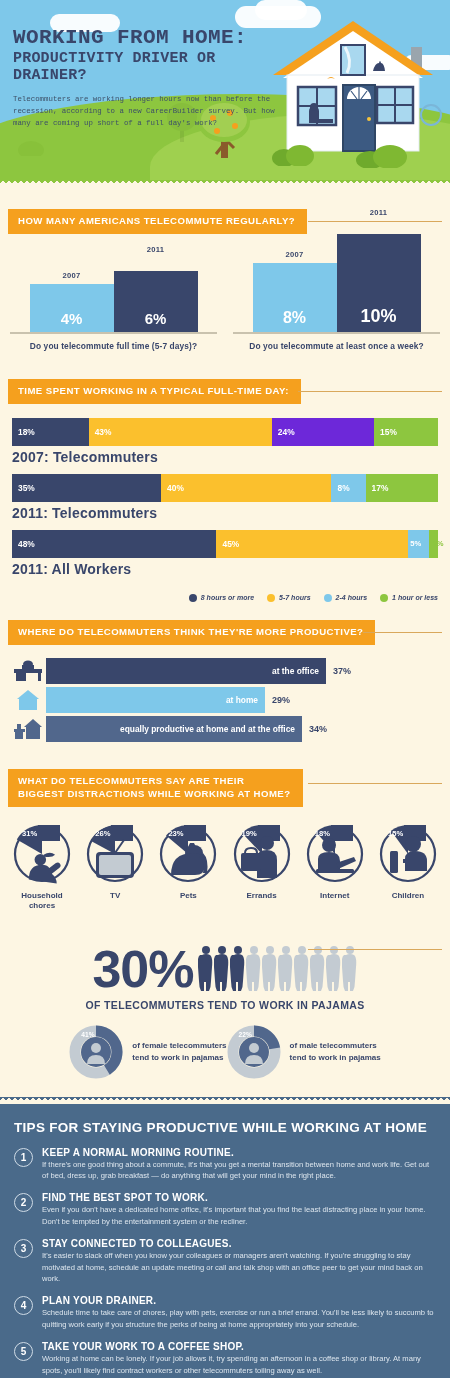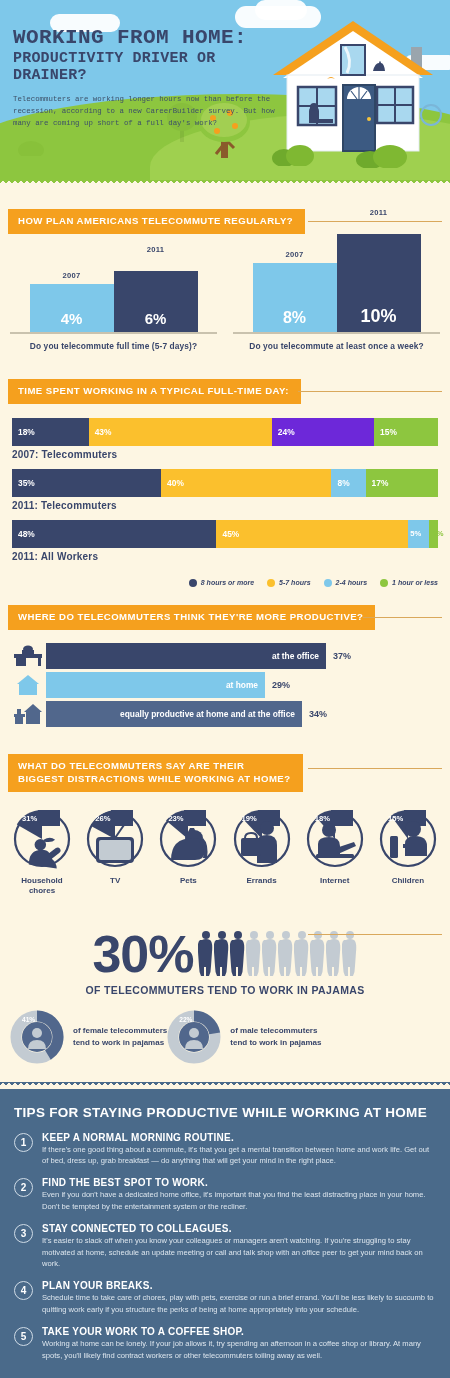--- a/index.html
+++ b/index.html
@@ -83,21 +83,21 @@
   .s1-q { text-align: center; font-size: 8.4px; font-weight: bold; color: #39466b;
           margin-top: 7px; letter-spacing: .1px; }
 
   
   .s2 { padding: 14px 12px 4px; }
   .stack-row { margin-bottom: 4px; }
   .stack { display: flex; height: 28px; }
   .seg { display: flex; align-items: center; color: #fff; font-weight: bold;
          font-size: 8.4px; padding-left: 6px; overflow: visible; white-space: nowrap; }
   .seg.outside { color: #8dc63f; padding-left: 3px; }
-  .stack-label { font-size: 10px; font-weight: bold; color: #39466b;
+  .stack-label { font-size: 14px; font-weight: bold; color: #39466b;
                  margin: 3px 0 9px; letter-spacing: .2px; }
   .legend { display: flex; justify-content: flex-end; gap: 13px; padding: 4px 12px 8px; }
   .legend-item { display: flex; align-items: center; gap: 4px; }
   .legend-dot { width: 8px; height: 8px; border-radius: 50%; }
   .legend-txt { font-size: 7px; font-style: italic; color: #39466b; font-weight: bold; }
 
   
   .s3 { padding: 13px 10px 10px; }
   .p-row { display: flex; align-items: center; margin-bottom: 3px; }
   .p-icon { width: 36px; height: 26px; flex: none; display: flex;
@@ -116,21 +116,21 @@
              line-height: 1.25; }
 
   
   .s5 { padding: 10px 10px 14px; }
   .big-row { display: flex; align-items: center; justify-content: center; gap: 4px; }
   .big-pct { font-size: 52px; font-weight: bold; color: #39466b; letter-spacing: -1px;
              line-height: .95; }
   .figs { display: flex; align-items: flex-end; gap: 0px; }
   .big-cap { text-align: center; font-size: 10.5px; font-weight: bold; color: #39466b;
              letter-spacing: .35px; margin-top: 4px; }
-  .donuts { display: flex; margin-top: 14px; }
+  .donuts { display: flex; justify-content: center; margin-top: 14px; }
   .donut-item { display: flex; align-items: center; gap: 9px; }
   .donut { position: relative; width: 54px; height: 54px; }
   .donut-pct { position: absolute; top: 6px; left: 12px; font-size: 6.6px;
                font-weight: bold; color: #fff; z-index: 5; }
   .donut-txt { font-size: 8px; font-weight: bold; color: #39466b; line-height: 1.45; }
 
   
   .tips { background: #4a6a8a; padding: 16px 14px 20px; }
   .tips-title { color: #fff; font-size: 13.5px; font-weight: bold;
                 letter-spacing: .3px; margin-bottom: 12px; }
@@ -220,21 +220,21 @@
       <div class="hero-title">WORKING FROM HOME:</div>
       <div class="hero-sub">PRODUCTIVITY DRIVER OR DRAINER?</div>
       <div class="hero-para">Telecommuters are working longer hours now than before the recession, according to a new CareerBuilder survey.  But how many are coming up short of a full day's work?</div>
     </div>
   </div>
 
   <div class="zigzag"></div>
 
   <div class="section">
     <div class="sec-head" style="margin-top:22px;">
-      <span class="band">HOW PLAN AMERICANS TELECOMMUTE REGULARLY?</span>
+      <span class="band">HOW MANY AMERICANS TELECOMMUTE REGULARLY?</span>
       <span class="rule" style="left:300px;right:8px;"></span>
     </div>
 
     <div class="s1">
       <div class="s1-group">
         <div class="s1-bars">
           <div class="s1-bar">
             <div class="s1-yr">2007</div>
             <div class="col" style="height:48px;background:#7ec8ea;font-size:15px;">4%</div>
           </div>
@@ -624,21 +624,21 @@
       <div class="tip-num">3</div>
       <div>
         <div class="tip-head">STAY CONNECTED TO COLLEAGUES.</div>
         <div class="tip-body">It's easier to slack off when you know your colleagues or managers aren't watching. If you're struggling to stay motivated at home, schedule an update meeting or call and talk shop with an office peer to get your mind back on work.</div>
       </div>
     </div>
 
     <div class="tip">
       <div class="tip-num">4</div>
       <div>
-        <div class="tip-head">PLAN YOUR BREAKS.</div>
+        <div class="tip-head">PLAN YOUR DRAINER.</div>
         <div class="tip-body">Schedule time to take care of chores, play with pets, exercise or run a brief errand. You'll be less likely to succumb to quitting work early if you structure the perks of being at home appropriately into your schedule.</div>
       </div>
     </div>
 
     <div class="tip" style="margin-bottom:0;">
       <div class="tip-num">5</div>
       <div>
         <div class="tip-head">TAKE YOUR WORK TO A COFFEE SHOP.</div>
         <div class="tip-body">Working at home can be lonely. If your job allows it, try spending an afternoon in a coffee shop or library. At many spots, you'll likely find contract workers or other telecommuters toiling away as well.</div>
       </div>

